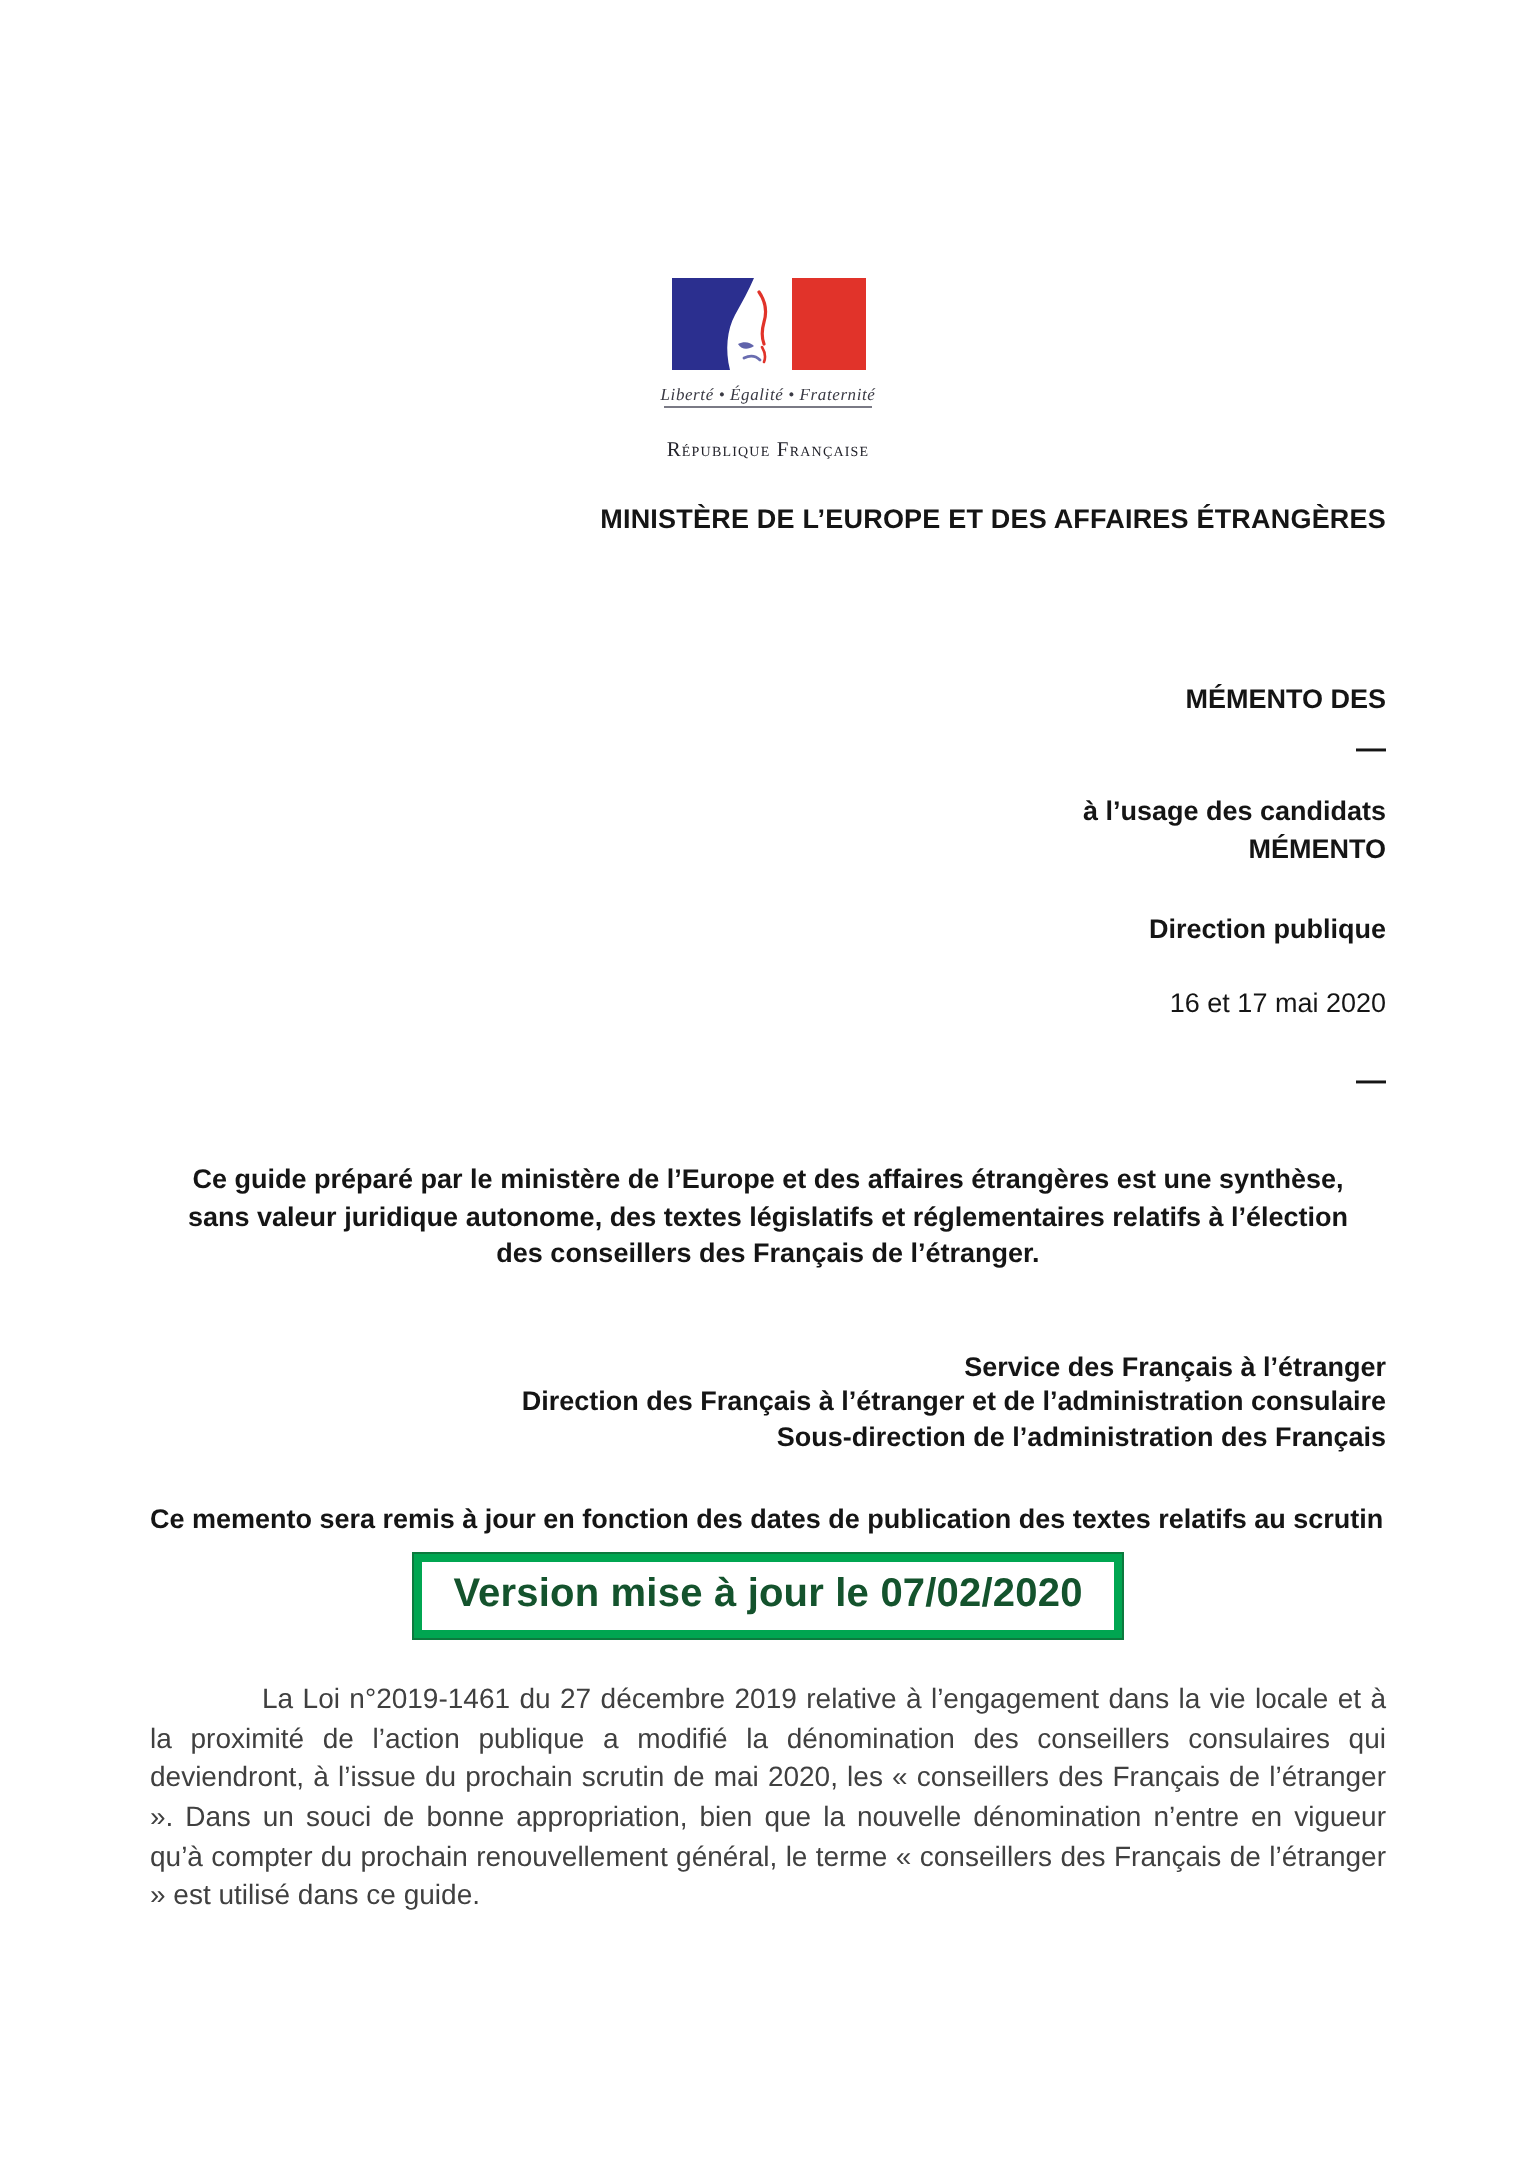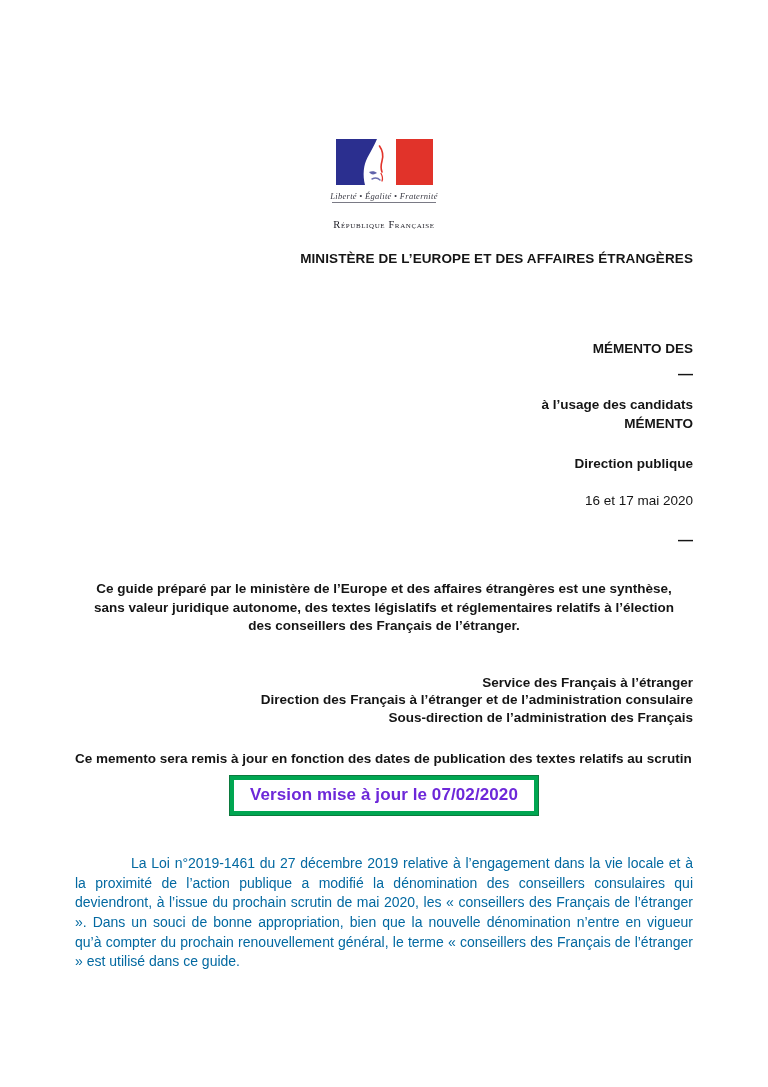--- a/index.html
+++ b/index.html
@@ -79,34 +79,34 @@
   
   .version-box-wrap { margin-top: 9px; text-align: center; }
   .version-box {
     display: inline-block;
     border: 4px solid #00a651;
     box-shadow: 0 0 0 1px #0c7a3e;
     padding: 5px 16px 6px 16px;
     background: #ffffff;
   }
   .version-box-label {
-    color: #6d28d9;
-    font-size: 17px;
+    color: #14532d;
+    font-size: 20px;
     font-weight: bold;
     letter-spacing: 0.1px;
   }
 
   
   .law-paragraph {
-    margin-top: 39px;
+    margin-top: 21px;
     font-size: 14px;
     line-height: 19.7px;
     text-align: justify;
     text-indent: 56px;
-    color: #0369a1;
+    color: #404040;
   }
 </style>
 </head>
 <body>
 
 <div class="page">
 
   <div class="logo-block">
     <span class="logo-flag">
       <svg width="97" height="46" viewBox="0 0 97 46" xmlns="http://www.w3.org/2000/svg">

